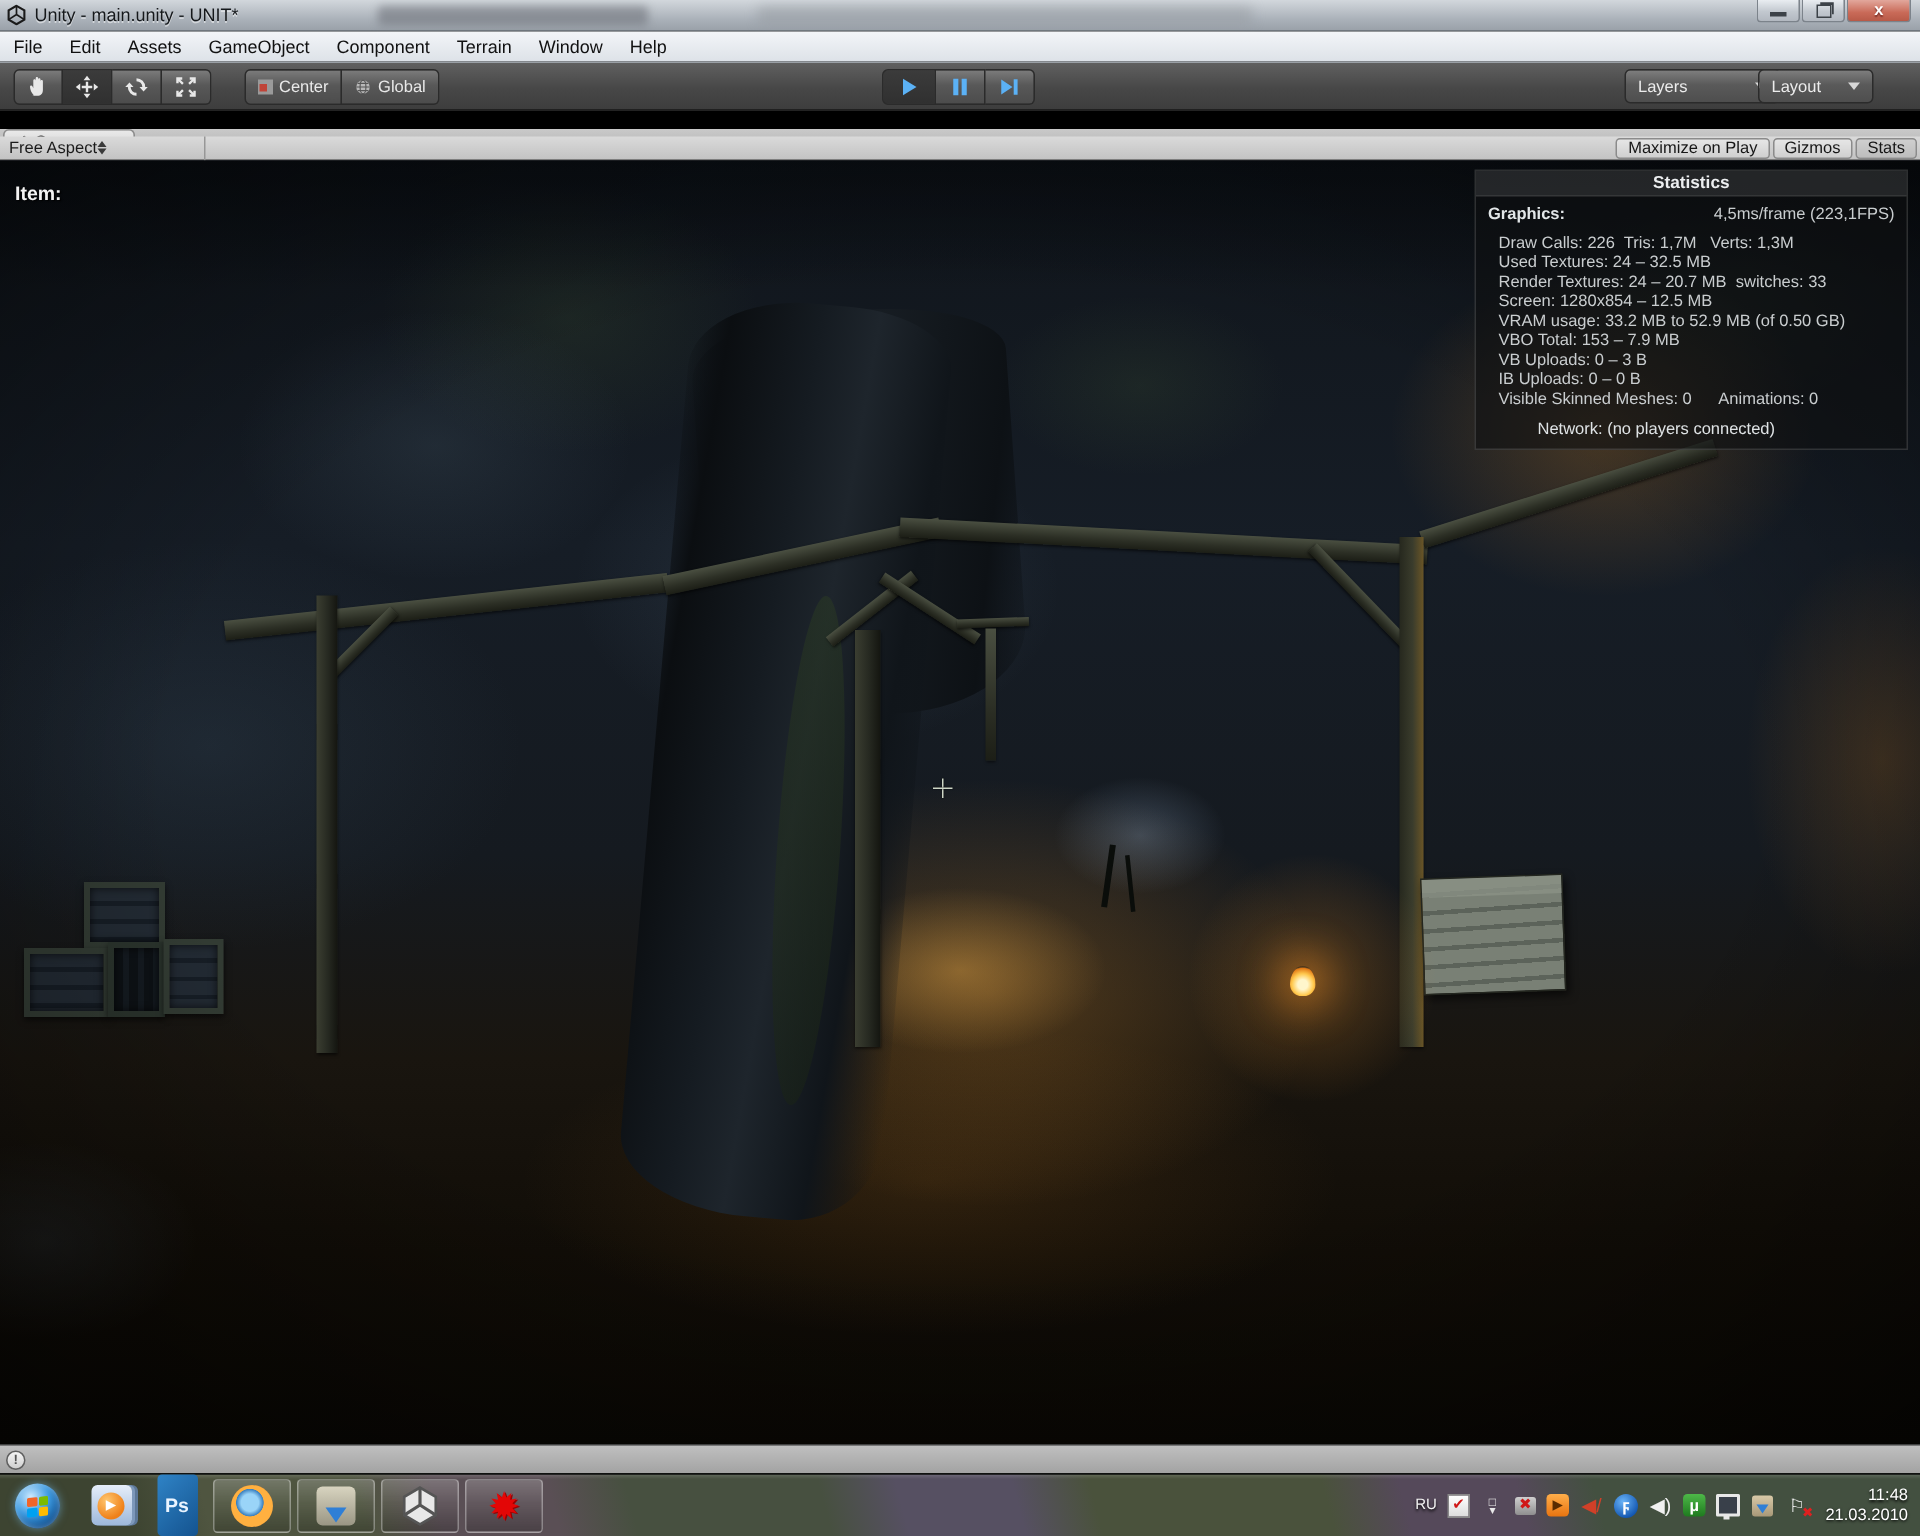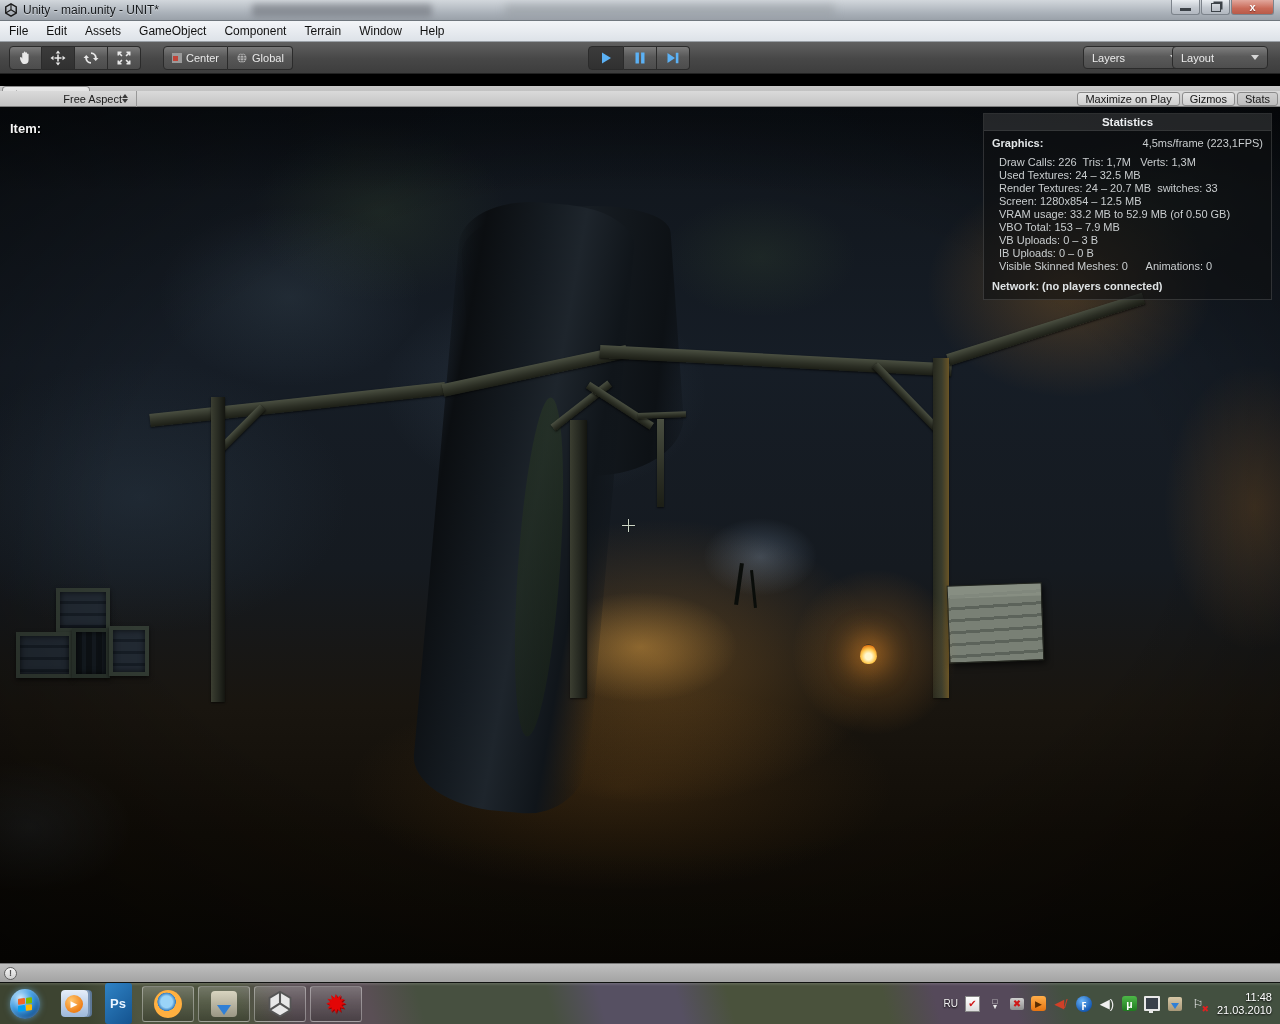--- a/index.html
+++ b/index.html
@@ -43,21 +43,21 @@
   
   .tabstrip{left:0;top:74px;width:1280px;height:17px;background:linear-gradient(#c9c9c9,#b2b2b2);
             border-bottom:1px solid #8b8b8b;box-sizing:border-box;margin-top:12px;}
   .gametab{position:absolute;left:2px;top:0;width:88px;height:17px;background:linear-gradient(#e9e9e9,#cfcfcf);
            border:1px solid #8b8b8b;border-bottom:none;border-radius:4px 4px 0 0;box-sizing:border-box;
            display:flex;align-items:center;gap:4px;padding-left:6px;font-size:11px;color:#1d1d1d;}
   .pac{width:10px;height:10px;border-radius:50%;background:conic-gradient(from 300deg,transparent 0 80deg,#3c3c3c 80deg 360deg);}
   
   .gctrl{left:0;top:91px;width:1280px;height:16px;background:linear-gradient(#dadada,#c3c3c3);
          border-bottom:1px solid #7e7e7e;box-sizing:border-box;display:flex;align-items:center;}
-  .aspect{display:flex;align-items:center;font-size:11px;color:#1b1b1b;padding:0 6px;width:124px;justify-content:flex-end;}
+  .aspect{display:flex;align-items:center;font-size:11px;color:#1b1b1b;padding:0 6px;width:124px;justify-content:flex-start;}
   .updown{display:flex;flex-direction:column;gap:1px;margin-right:2px;}
   .tri-u{width:0;height:0;border-left:3px solid transparent;border-right:3px solid transparent;border-bottom:4px solid #3a3a3a;}
   .tri-d{width:0;height:0;border-left:3px solid transparent;border-right:3px solid transparent;border-top:4px solid #3a3a3a;}
   .vsep{width:1px;height:16px;background:#979797;}
   .gctrl-right{margin-left:auto;display:flex;align-items:center;height:16px;}
   .gbtn{font-size:11px;color:#161616;border:1px solid #8b8b8b;border-radius:3px;background:linear-gradient(#e6e6e6,#cfcfcf);
         padding:0px 7px;height:14px;line-height:13px;margin-right:2px;box-sizing:border-box;}
   .gbtn.active{background:linear-gradient(#cfcfcf,#bdbdbd);}
   
   .viewport{left:0;top:107px;width:1280px;height:856px;overflow:hidden;background:#0e1319;}
@@ -112,21 +112,21 @@
          background:linear-gradient(#2b3b23,#1a2415);}
   
   .stats{right:8px;top:6px;width:289px;background:rgba(14,16,18,.62);border:1px solid rgba(255,255,255,.14);
          color:#c9cdcf;font-size:11px;box-sizing:border-box;}
   .stats-head{background:rgba(255,255,255,.10);text-align:center;font-weight:bold;color:#eceef0;
               padding:2px 0;font-size:11.5px;border-bottom:1px solid rgba(255,255,255,.08);}
   .stats-body{padding:6px 8px 7px 8px;}
   .stat-row{display:flex;justify-content:space-between;margin-bottom:7px;}
   .stat-row b{color:#e2e6e8;}
   .stat-line{padding-left:7px;line-height:13px;white-space:pre;}
-  .stat-net{font-weight:bold;color:#dfe3e5;margin-top:7px;}
+  .stat-net{font-weight:normal;color:#dfe3e5;margin-top:7px;margin-left:33px;}
   
   .statusbar{left:0;top:963px;width:1280px;height:19px;background:linear-gradient(#bfbfbf,#a3a3a3);
              border-top:1px solid #787878;box-sizing:border-box;display:flex;align-items:center;gap:5px;padding-left:4px;}
   .info-icon{width:13px;height:13px;border-radius:50%;border:1px solid #606060;box-sizing:border-box;
              background:linear-gradient(#f5f5f5,#cfcfcf);color:#555;font-size:9px;font-weight:bold;
              display:flex;align-items:center;justify-content:center;}
   .status-text{font-size:12px;color:#101010;}
   
   .taskbar{left:0;top:982px;width:1280px;height:42px;
     background:linear-gradient(180deg,rgba(255,255,255,.14),rgba(255,255,255,0) 3px),
@@ -269,21 +269,21 @@
         </svg>
     </div>
   </div>
   <div class="toolgrp" style="left:1062px;padding-left:21px;">
     <div class="ddbtn">
       <span>Layers</span>
       <span class="dd-arrow"></span>
     </div>
   </div>
   <div class="toolgrp" style="left:1172px;">
-    <div class="ddbtn" style="width:96px;">
+    <div class="ddbtn" style="width:77px;">
       <span>Layout</span>
       <span class="dd-arrow"></span>
     </div>
   </div>
 </div>
 
 <div class="abs tabstrip">
   <div class="gametab">
     <span class="pac"></span>
     <span>Game</span>

